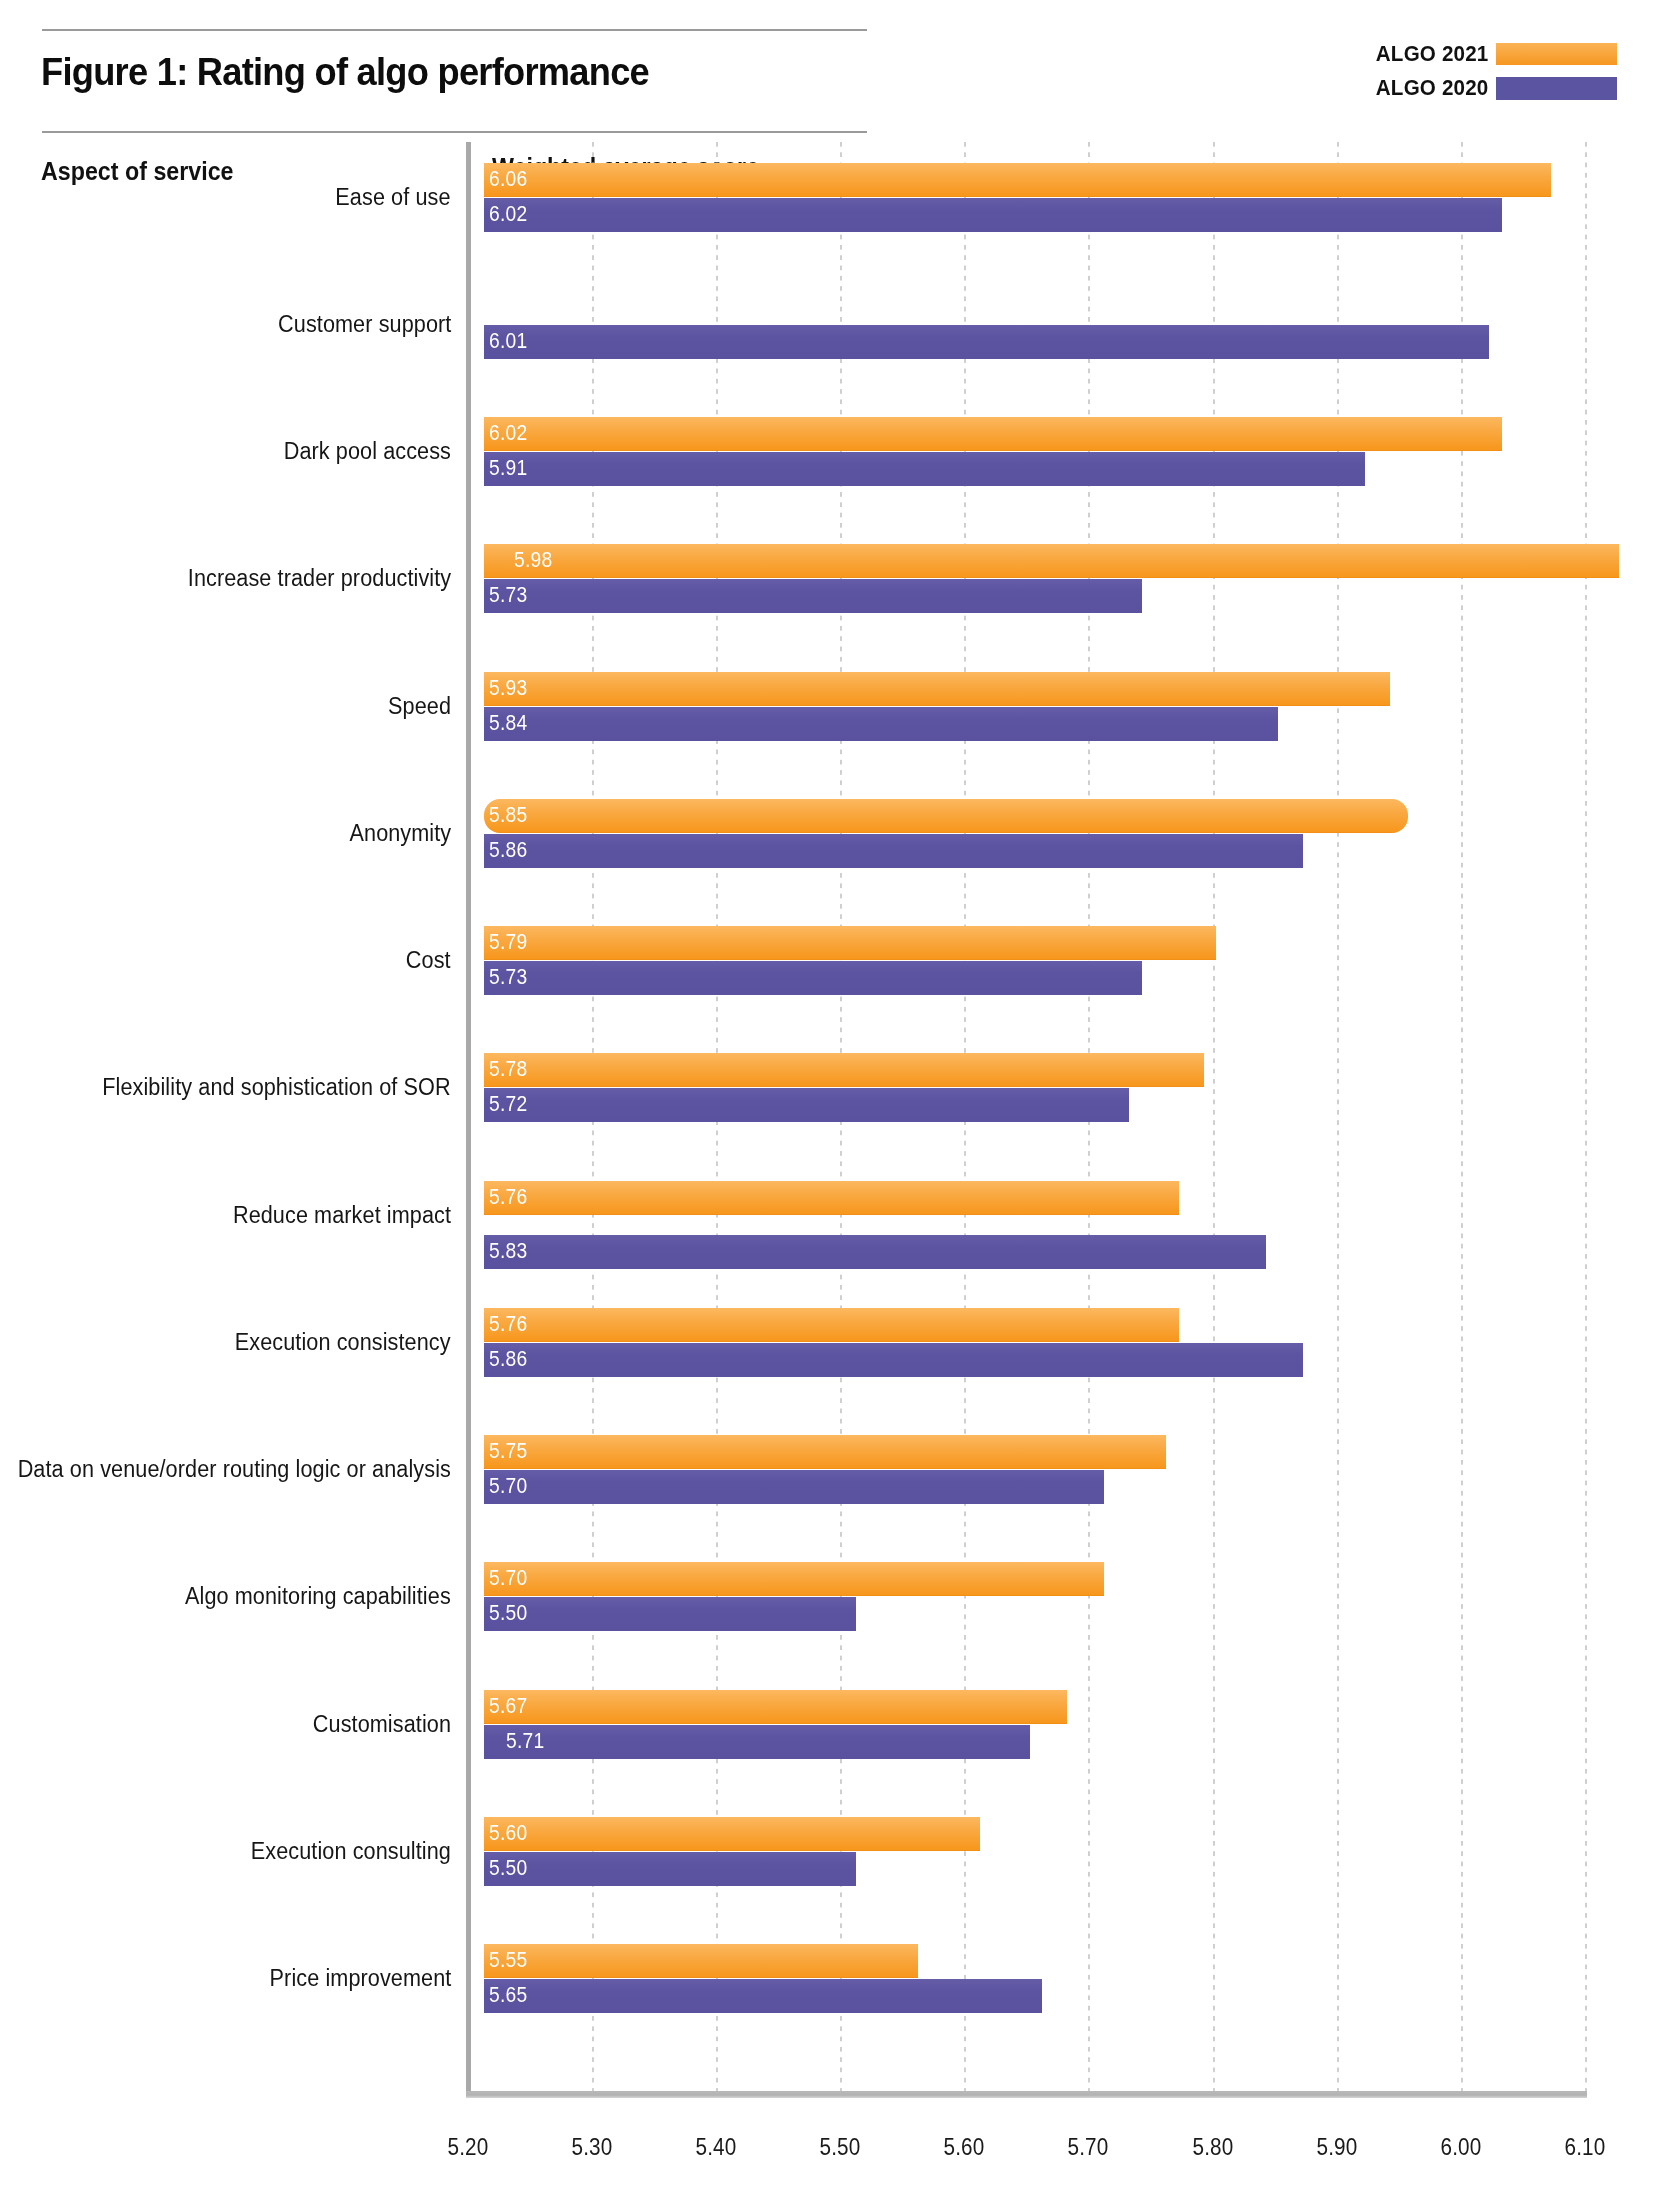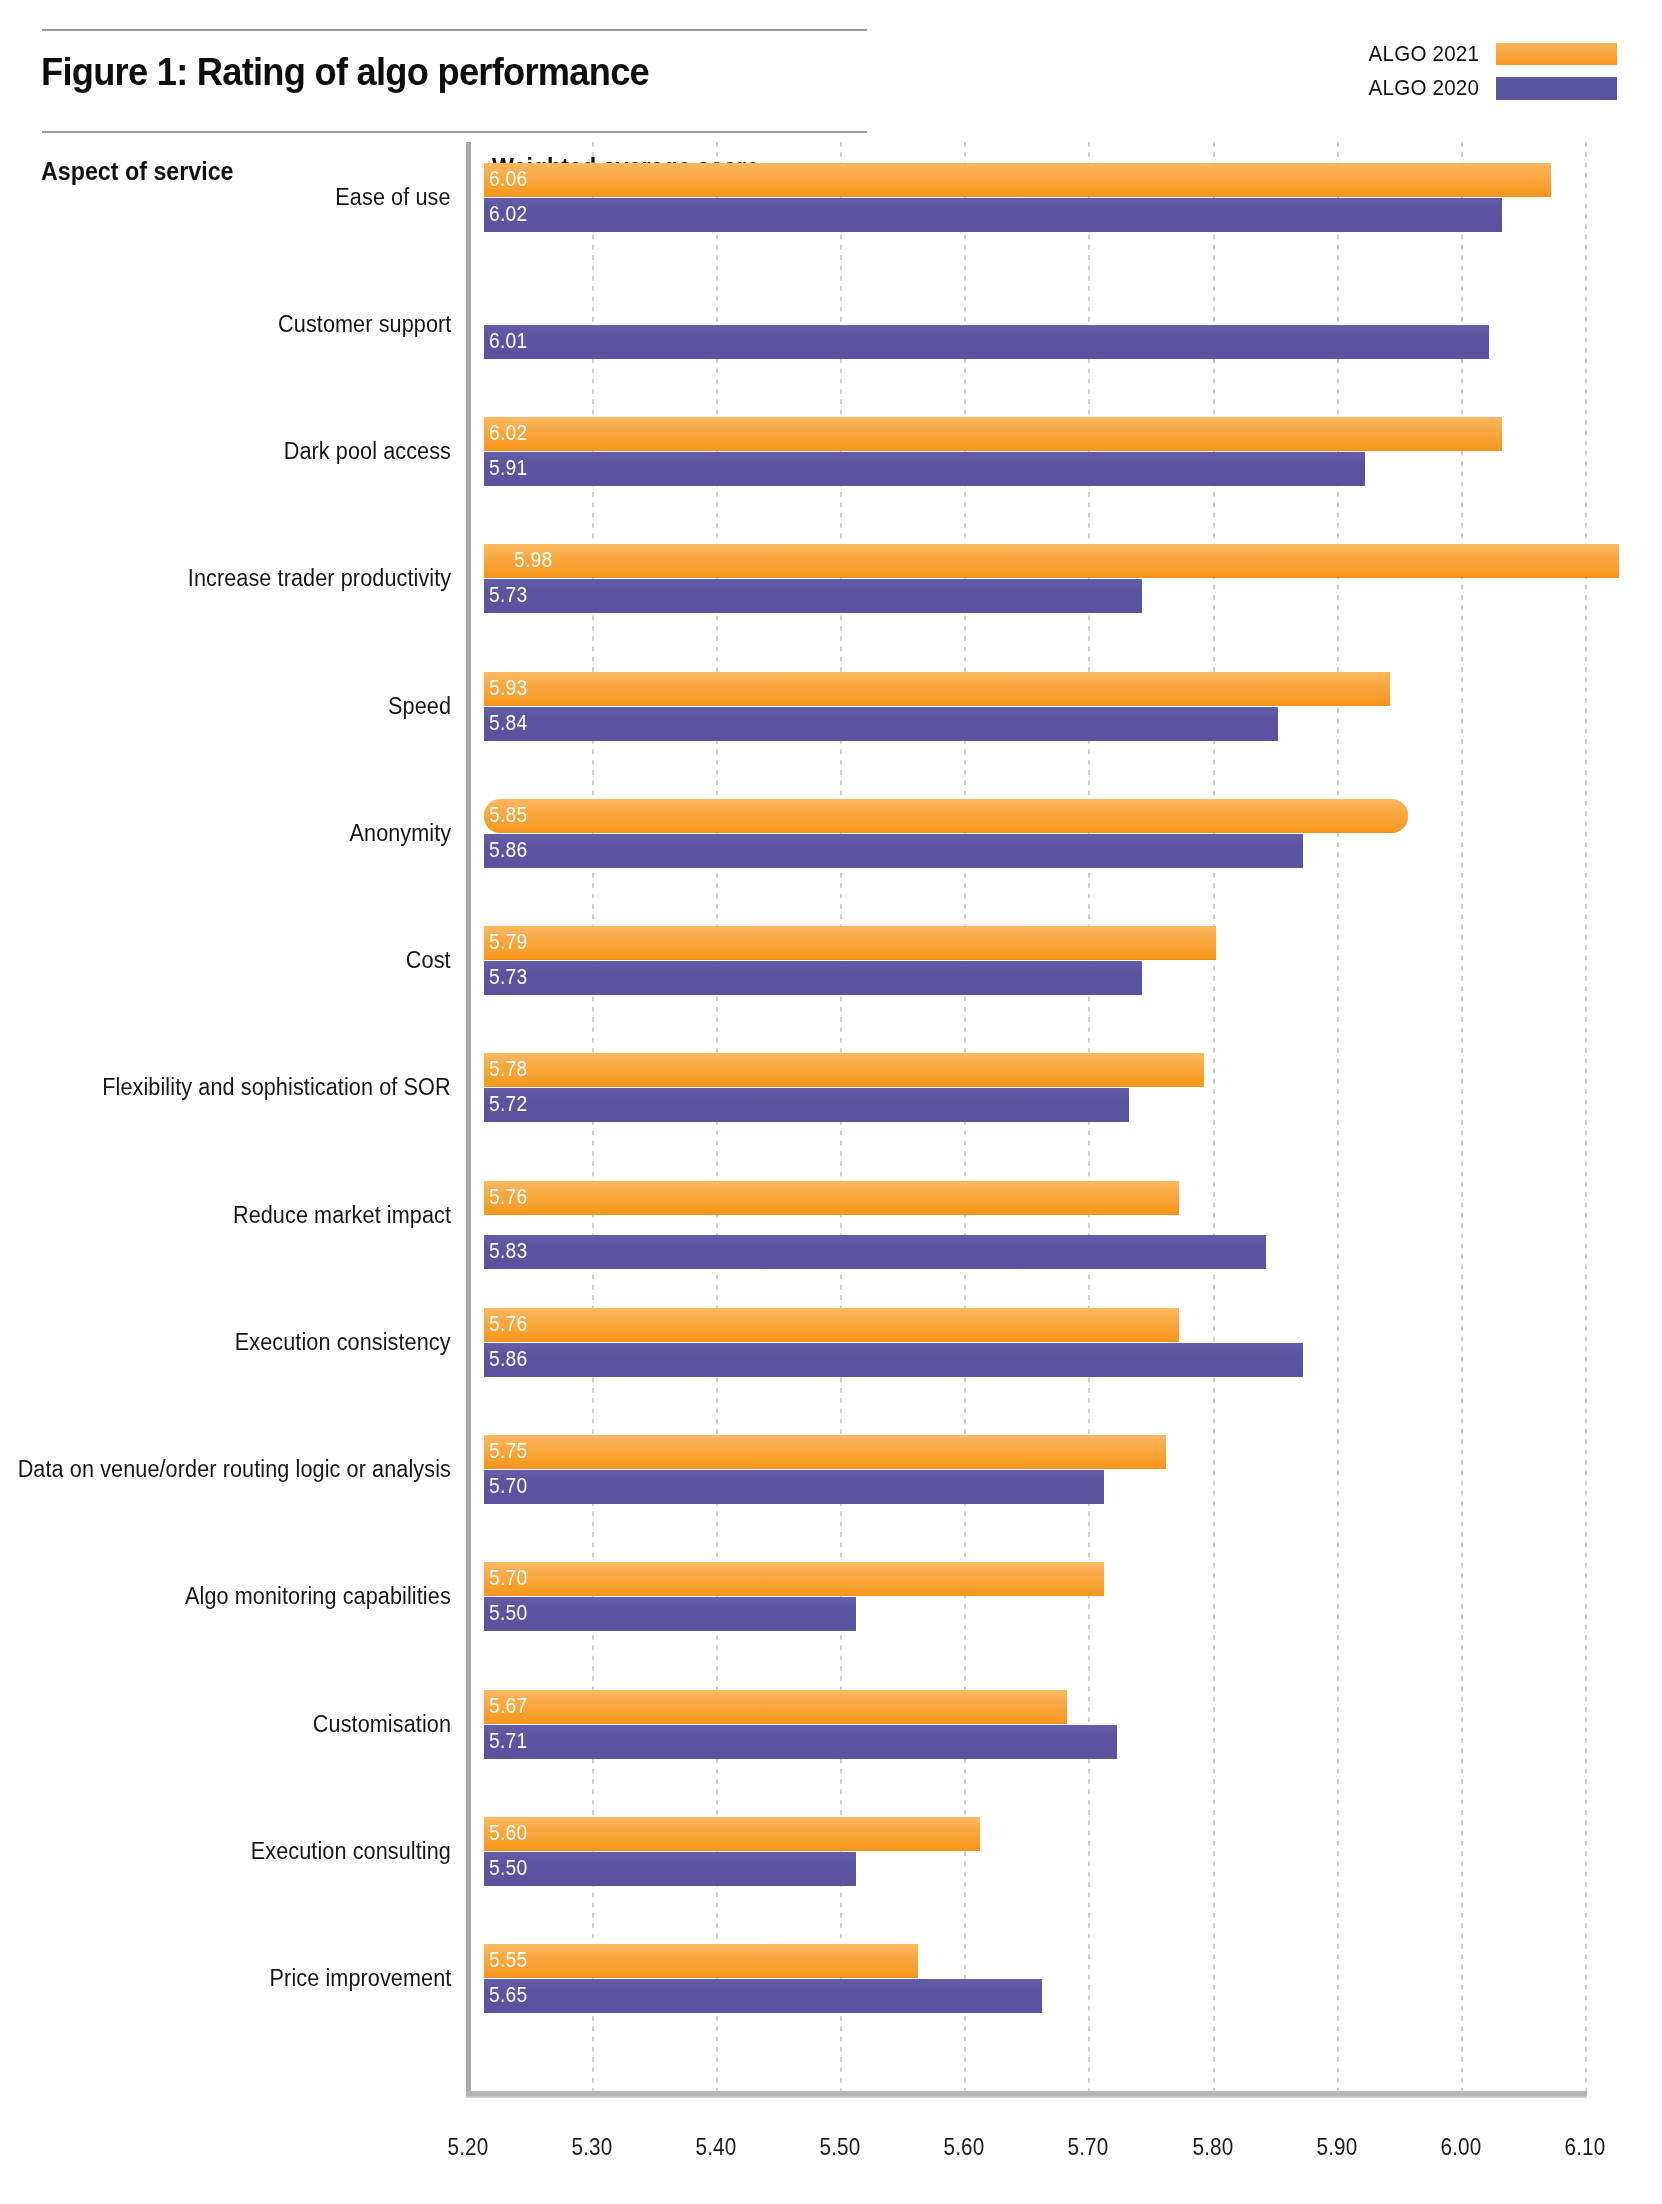--- a/index.html
+++ b/index.html
@@ -35,21 +35,21 @@
     font-size:25px;font-weight:bold;color:#111;
     transform:scaleX(0.93);transform-origin:left center;
     white-space:nowrap;
   }
 
   
   #legend{
     position:absolute;right:45px;top:41px;
     display:flex;flex-direction:column;gap:8.4px;
   }
-  .legend-row{display:flex;align-items:center;justify-content:flex-end;gap:17px;}
+  .legend-row{display:flex;align-items:center;justify-content:flex-end;gap:7px;font-weight:bold;}
   .legend-label{
     font-size:22.4px;color:#111;white-space:nowrap;letter-spacing:0.2px;
     transform:scaleX(0.92);transform-origin:right center;
   }
   .legend-swatch{width:121px;height:22.4px;}
   .sw-2021{background:linear-gradient(to bottom,#fbb355 0%,#f8a73f 45%,#f6961f 100%);}
   .sw-2020{background:#5b54a0;}
 
   
   
@@ -231,21 +231,21 @@
           <span class="bar-value">5.70</span>
         </div>
         <div class="bar b2020" style="width: 372px;">
           <span class="bar-value">5.50</span>
         </div>
       </div>
       <div class="group" style="top: 1548px; height: 71px;">
         <div class="bar b2021" style="width: 583px;">
           <span class="bar-value">5.67</span>
         </div>
-        <div class="bar b2020" style="width: 633px;">
+        <div class="bar b2020" style="width: 546px; padding-left: 17px;">
           <span class="bar-value">5.71</span>
         </div>
       </div>
       <div class="group" style="top: 1675px; height: 71px;">
         <div class="bar b2021" style="width: 496px;">
           <span class="bar-value">5.60</span>
         </div>
         <div class="bar b2020" style="width: 372px;">
           <span class="bar-value">5.50</span>
         </div>

